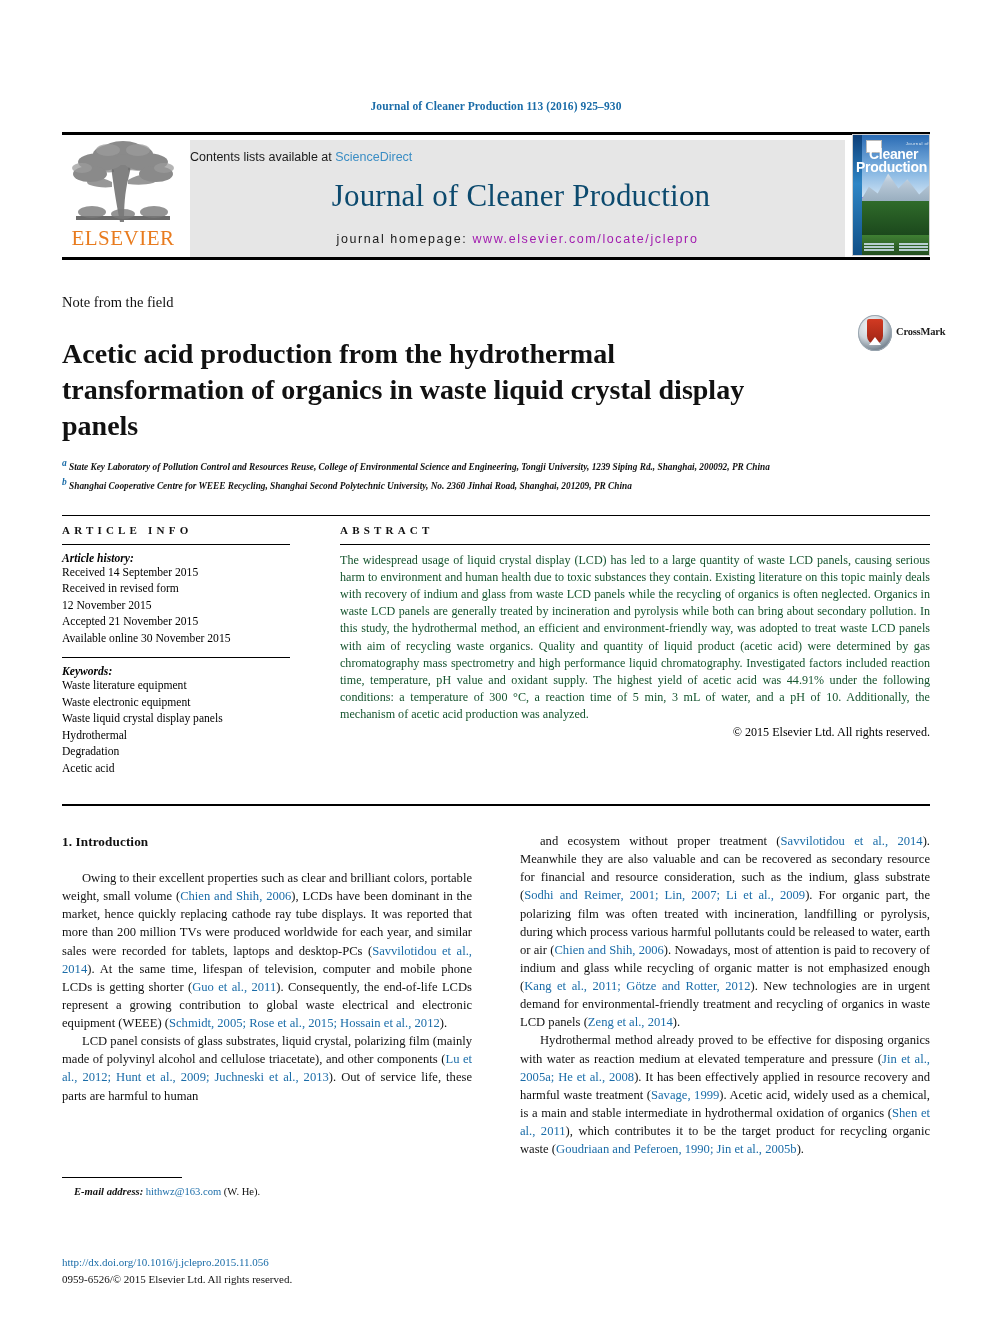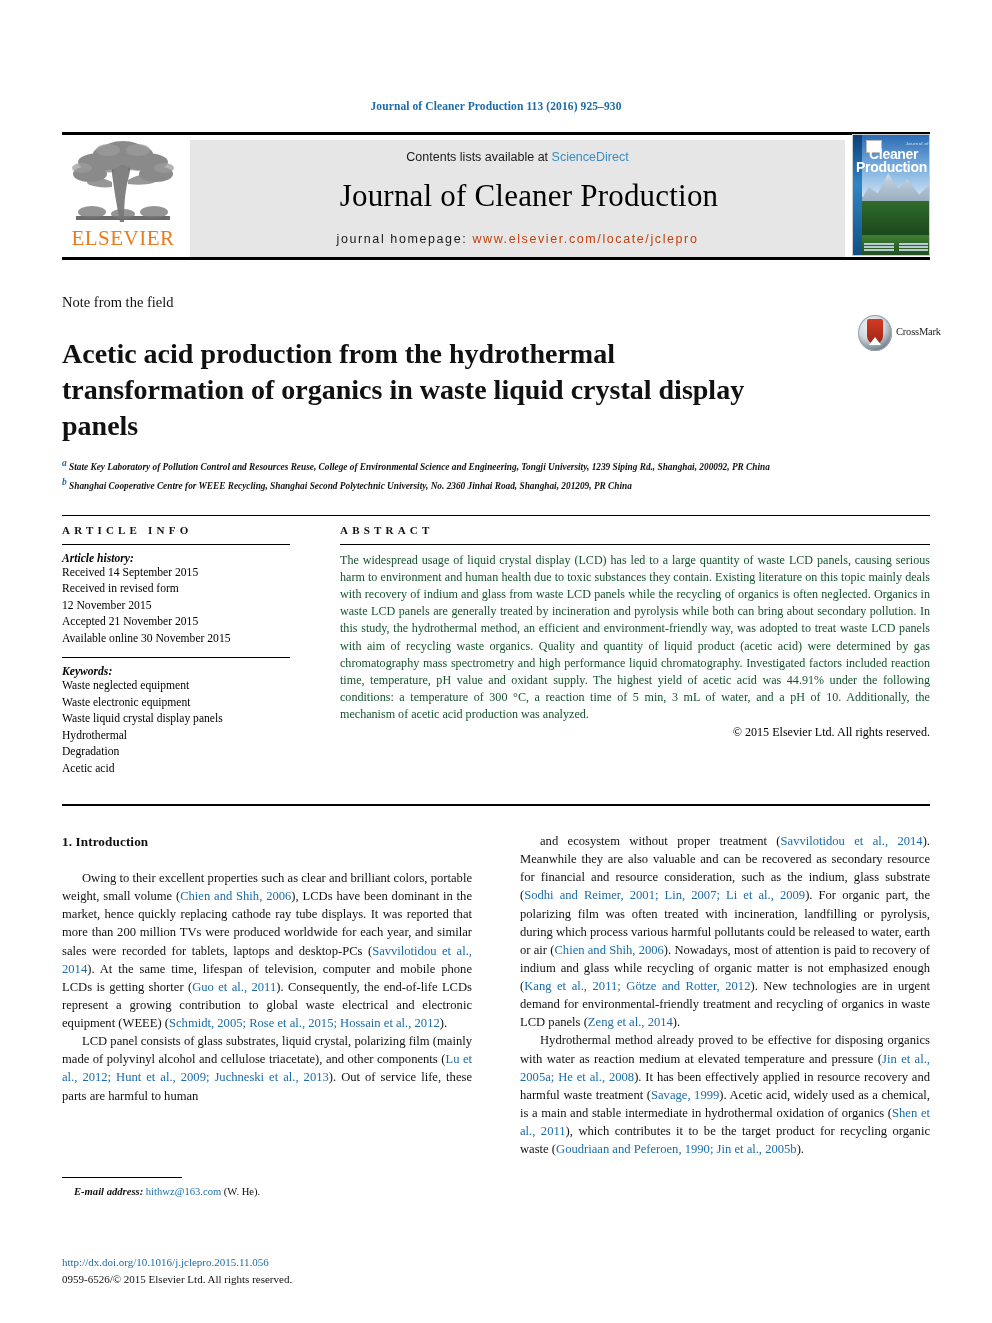--- a/index.html
+++ b/index.html
@@ -84,48 +84,47 @@
     position: absolute;
     left: 128px; top: 8px;
     width: 655px;
     height: 117px;
     background: #e6e6e6;
   }
   .contents-line {
     position: absolute;
     left: 0; top: 10px;
     width: 655px;
-    text-align: center;
     font-family: "Liberation Sans", sans-serif;
     font-size: 12.5px;
     color: #1a1a1a;
   }
   .contents-line .sd-link { color: #3a8dc4; }
   .journal-name {
     position: absolute;
-    left: 8px; top: 38px;
+    left: 0; top: 38px;
     width: 655px;
     text-align: center;
     font-family: "Liberation Serif", serif;
     font-size: 31px;
-    color: #000000;
+    color: #0c4a6e;
     letter-spacing: .2px;
     padding-left: 7px;
   }
   .homepage-line {
     position: absolute;
     left: 0; top: 92px;
     width: 655px;
     text-align: center;
     font-family: "Liberation Sans", sans-serif;
     font-size: 12.5px;
     letter-spacing: 1.6px;
     color: #1a1a1a;
   }
-  .homepage-line .hp-url { color: #c2410c; }
+  .homepage-line .hp-url { color: #a21caf; }
 
   
   .cover-thumb {
     position: absolute;
     left: 790px; top: 2px;
     width: 78px;
     height: 122px;
     overflow: hidden;
     border: 1px solid #cfcfcf;
     background: #8b5cf6;
@@ -218,21 +217,21 @@
   .cm-inner:after {
     content: "";
     position: absolute; left: 2px; bottom: -1px;
     width: 12px; height: 8px;
     background: #ffffff;
     clip-path: polygon(50% 0%, 100% 100%, 0% 100%);
   }
   .cm-label {
     position: absolute; left: 38px; top: 13px;
     font-family: "Liberation Serif", serif;
-    font-weight: normal;
+    font-weight: bold;
     font-size: 10.5px;
     color: #1c1c1c;
     letter-spacing: -.2px;
   }
 
   
   .authors {
     position: absolute;
     left: 62px; top: 374px;
     width: 790px;
@@ -461,21 +460,21 @@
       <div class="sec-head">ARTICLE INFO</div>
       <div class="hr-thin"></div>
       <div class="info-sub">Article history:</div>
       <div class="info-line">Received 14 September 2015</div>
       <div class="info-line">Received in revised form</div>
       <div class="info-line">12 November 2015</div>
       <div class="info-line">Accepted 21 November 2015</div>
       <div class="info-line">Available online 30 November 2015</div>
       <div class="hr-thin2"></div>
       <div class="info-sub">Keywords:</div>
-      <div class="info-line">Waste neglected equipment</div>
+      <div class="info-line">Waste literature equipment</div>
       <div class="info-line">Waste electronic equipment</div>
       <div class="info-line">Waste liquid crystal display panels</div>
       <div class="info-line">Hydrothermal</div>
       <div class="info-line">Degradation</div>
       <div class="info-line">Acetic acid</div>
     </div>
 
     <div class="col-abs">
       <div class="sec-head">ABSTRACT</div>
       <div class="hr-thin"></div>

